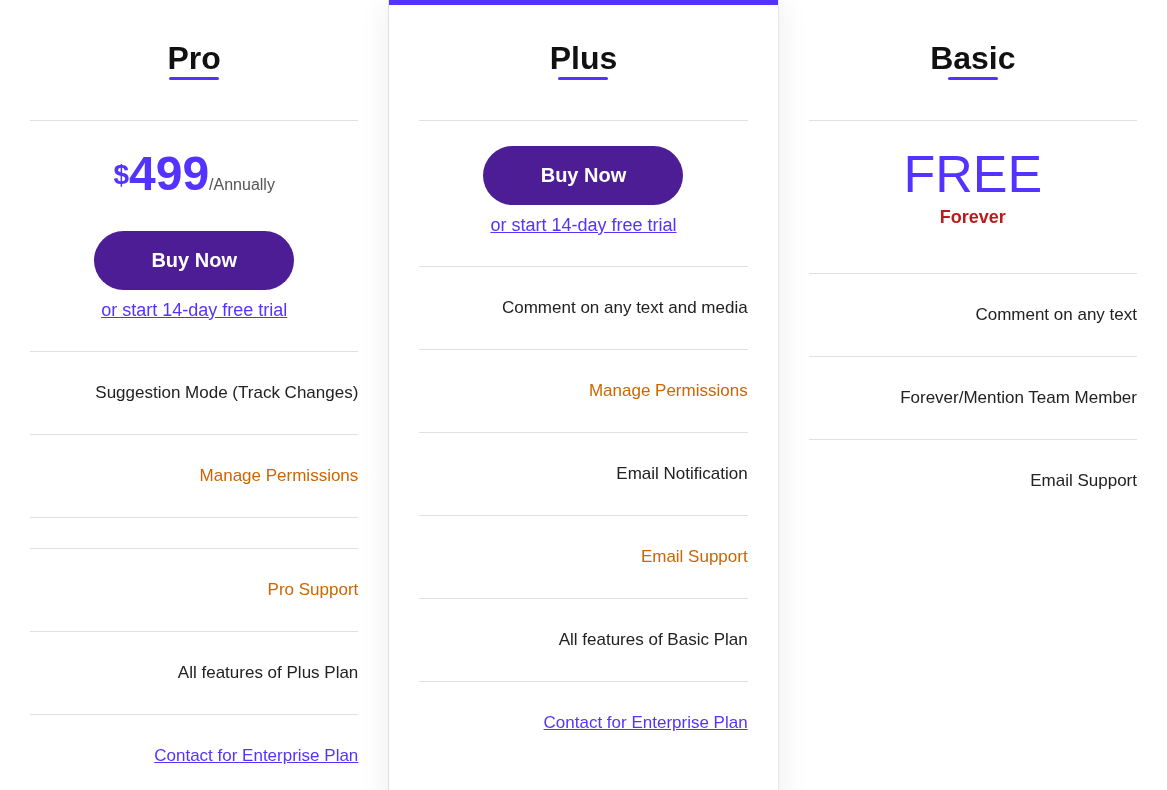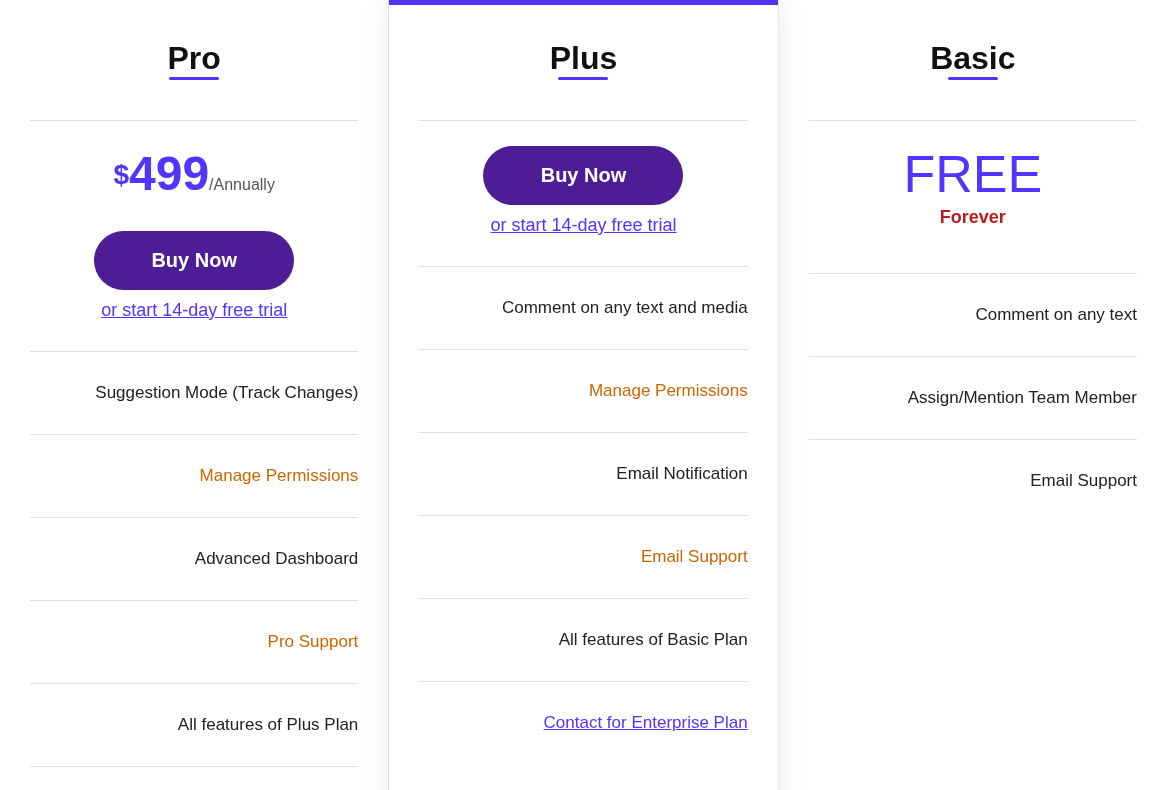--- a/index.html
+++ b/index.html
@@ -146,21 +146,20 @@
     <div class="price-block">
       <span class="price-dollar">$</span><span class="price-amount">499</span><span class="price-period">/Annually</span>
     </div>
     <button class="btn-primary">Buy Now</button>
     <div class="trial-link">or start 14-day free trial</div>
     <div class="plan-divider"></div>
     <div class="feature-item">Suggestion Mode (Track Changes)</div>
     <div class="plan-divider"></div>
     <div class="feature-item highlight">Manage Permissions</div>
     <div class="plan-divider"></div>
-    <div class="feature-item">Advanced Dashboard</div>
     <div class="plan-divider"></div>
     <div class="feature-item highlight">Pro Support</div>
     <div class="plan-divider"></div>
     <div class="feature-item">All features of Plus Plan</div>
     <div class="plan-divider"></div>
     <div class="feature-item link-style">Contact for Enterprise Plan</div>
   </div>
 
   <div class="plan-column featured">
     <div class="featured-top-bar"></div>
@@ -187,18 +186,18 @@
     <h2 class="plan-title">Basic</h2>
     <div class="title-underline"></div>
     <div class="plan-divider"></div>
     <div class="price-block">
       <div class="price-free">FREE</div>
       <div class="price-forever">Forever</div>
     </div>
     <div class="plan-divider" style="margin-top:25px;"></div>
     <div class="feature-item">Comment on any text</div>
     <div class="plan-divider"></div>
-    <div class="feature-item">Assign/Mention Team Member</div>
+    <div class="feature-item">Forever/Mention Team Member</div>
     <div class="plan-divider"></div>
     <div class="feature-item">Email Support</div>
   </div>
 
 </div>
 
 </body></html>

